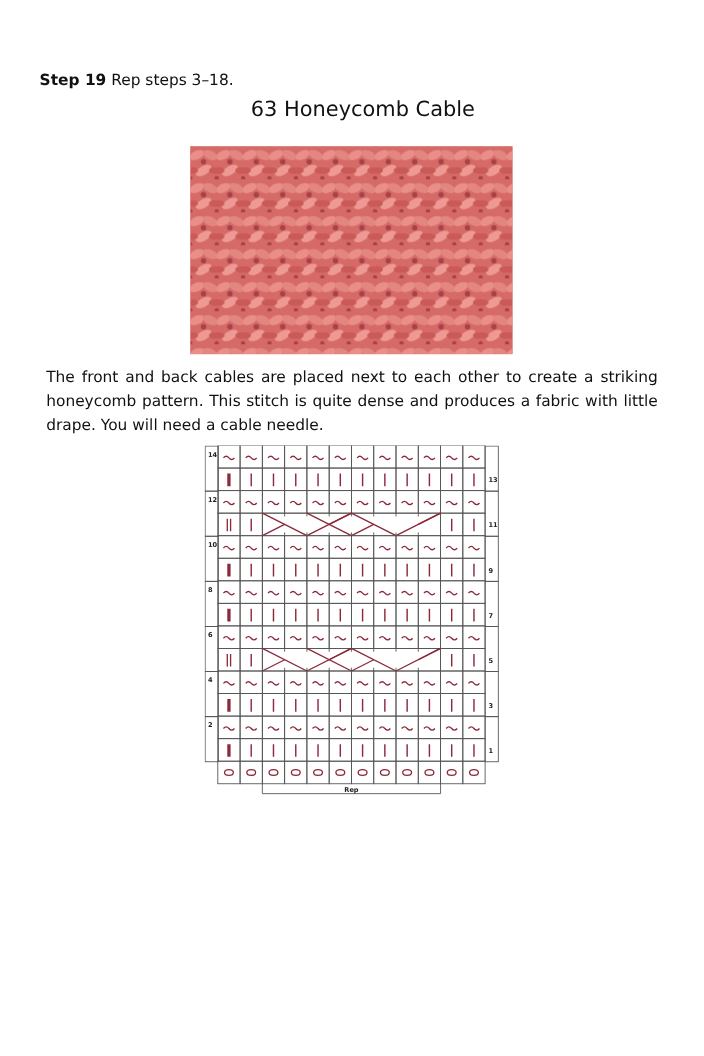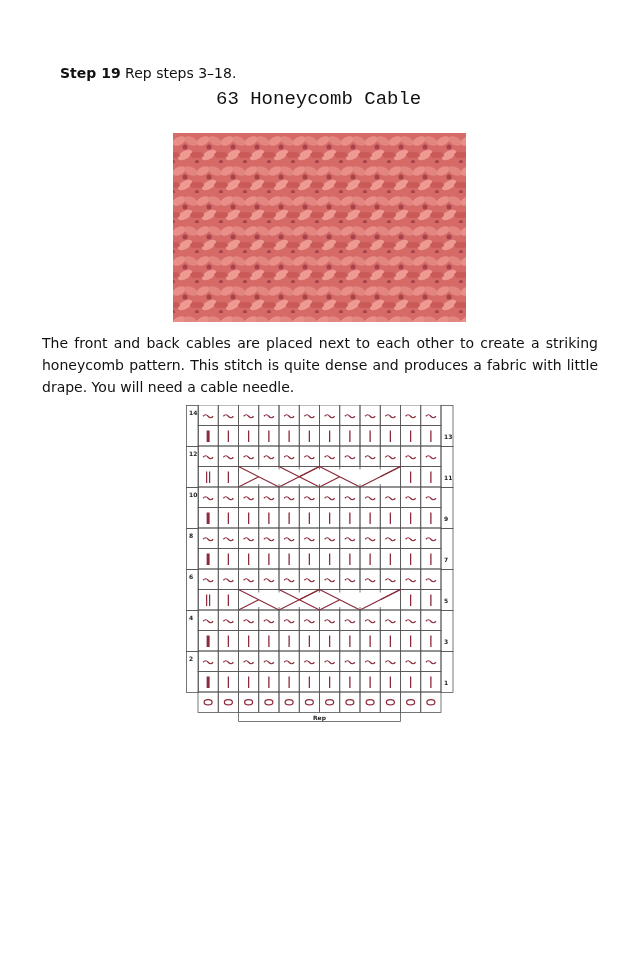--- a/index.html
+++ b/index.html
@@ -1,20 +1,20 @@
 <!DOCTYPE html>
 <html><head>
 <meta charset="utf-8">
 <style>
   html,body{margin:0;padding:0;background:#ffffff;}
   body{width:640px;height:960px;position:relative;overflow:hidden;font-family:"DejaVu Sans","Liberation Sans",sans-serif;color:#111;}
-  .step{position:absolute;left:60px;top:64px;font-size:14px;line-height:18px;}
+  .step{position:absolute;left:36px;top:64px;font-size:14px;line-height:18px;}
   .step b{font-weight:bold;}
   .title{position:absolute;left:0;width:640px;top:88px;text-align:center;font-size:19px;line-height:22px;padding-left:4px;box-sizing:border-box;}
-  .title span{position:absolute;left:216px;font-family:Liberation Mono, monospace;}
+  .title span{position:absolute;left:228px;}
   .photo{position:absolute;left:173px;top:133px;width:293px;height:189px;overflow:hidden;
     background:#d9706c;}
   .desc{position:absolute;left:42px;top:332px;width:556px;font-size:14px;line-height:22px;text-align:justify;}
   .chart{position:absolute;left:186px;top:405px;width:268px;height:320px;}
   .chart svg{position:absolute;left:0;top:0;}
   .lbl{font-family:"DejaVu Sans","Liberation Sans",sans-serif;font-size:6px;font-weight:bold;fill:#222;}
 </style>
 </head>
 <body>
 

